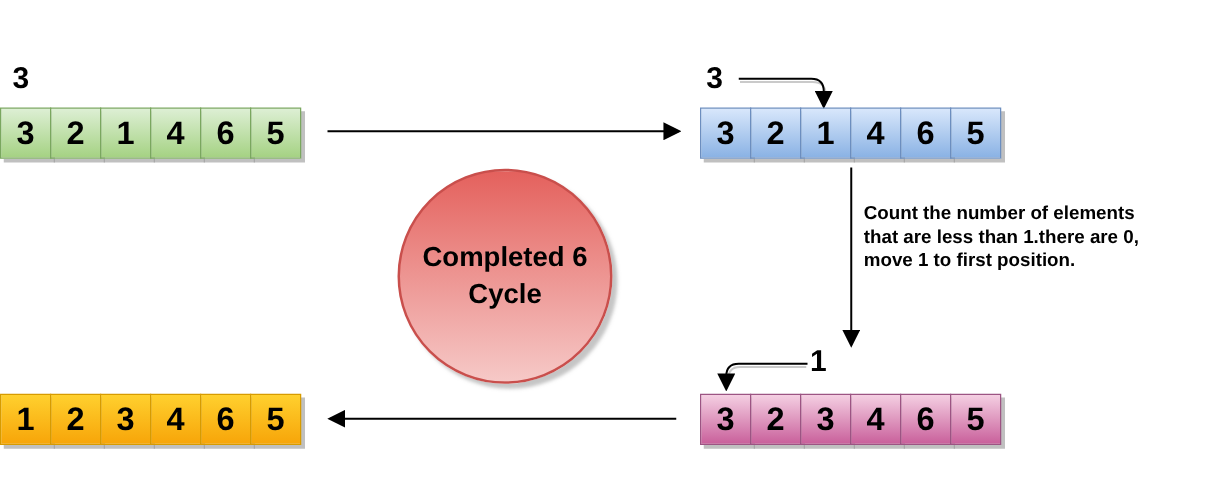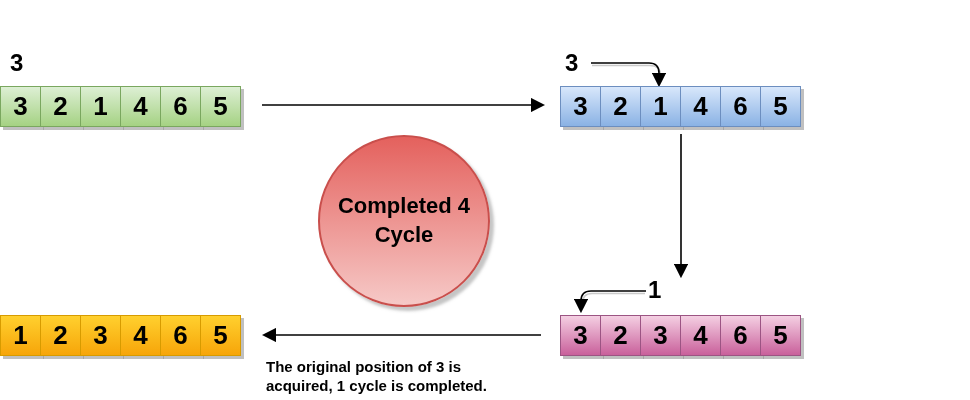--- a/index.html
+++ b/index.html
@@ -98,23 +98,26 @@
   <div class="big-label" style="left:565px; top:51px">3</div>
   <div class="arr blue" style="left:560px; top:86px">
     <div class="cell">3</div>
     <div class="cell">2</div>
     <div class="cell">1</div>
     <div class="cell">4</div>
     <div class="cell">6</div>
     <div class="cell">5</div>
   </div>
 
+  <div class="note" style="left:691px; top:161px; width:278px">Count the number of elements
+that are less than 1.there are 0,
+move 1 to first position.</div>
 
   <div class="cycle-circle">
-    <div class="label">Completed 4
+    <div class="label">Completed 6
 Cycle</div>
   </div>
 
   <div class="big-label" style="left:648px; top:278px">1</div>
   <div class="arr pink" style="left:560px; top:315px">
     <div class="cell">3</div>
     <div class="cell">2</div>
     <div class="cell">3</div>
     <div class="cell">4</div>
     <div class="cell">6</div>
@@ -123,16 +126,14 @@
 
   <div class="arr orange" style="left:0; top:315px">
     <div class="cell">1</div>
     <div class="cell">2</div>
     <div class="cell">3</div>
     <div class="cell">4</div>
     <div class="cell">6</div>
     <div class="cell">5</div>
   </div>
 
-  <div class="note" style="left:266px; top:357px; width:300px">The original position of 3 is
-acquired, 1 cycle is completed.</div>
 
 </div>
 
 </body></html>

